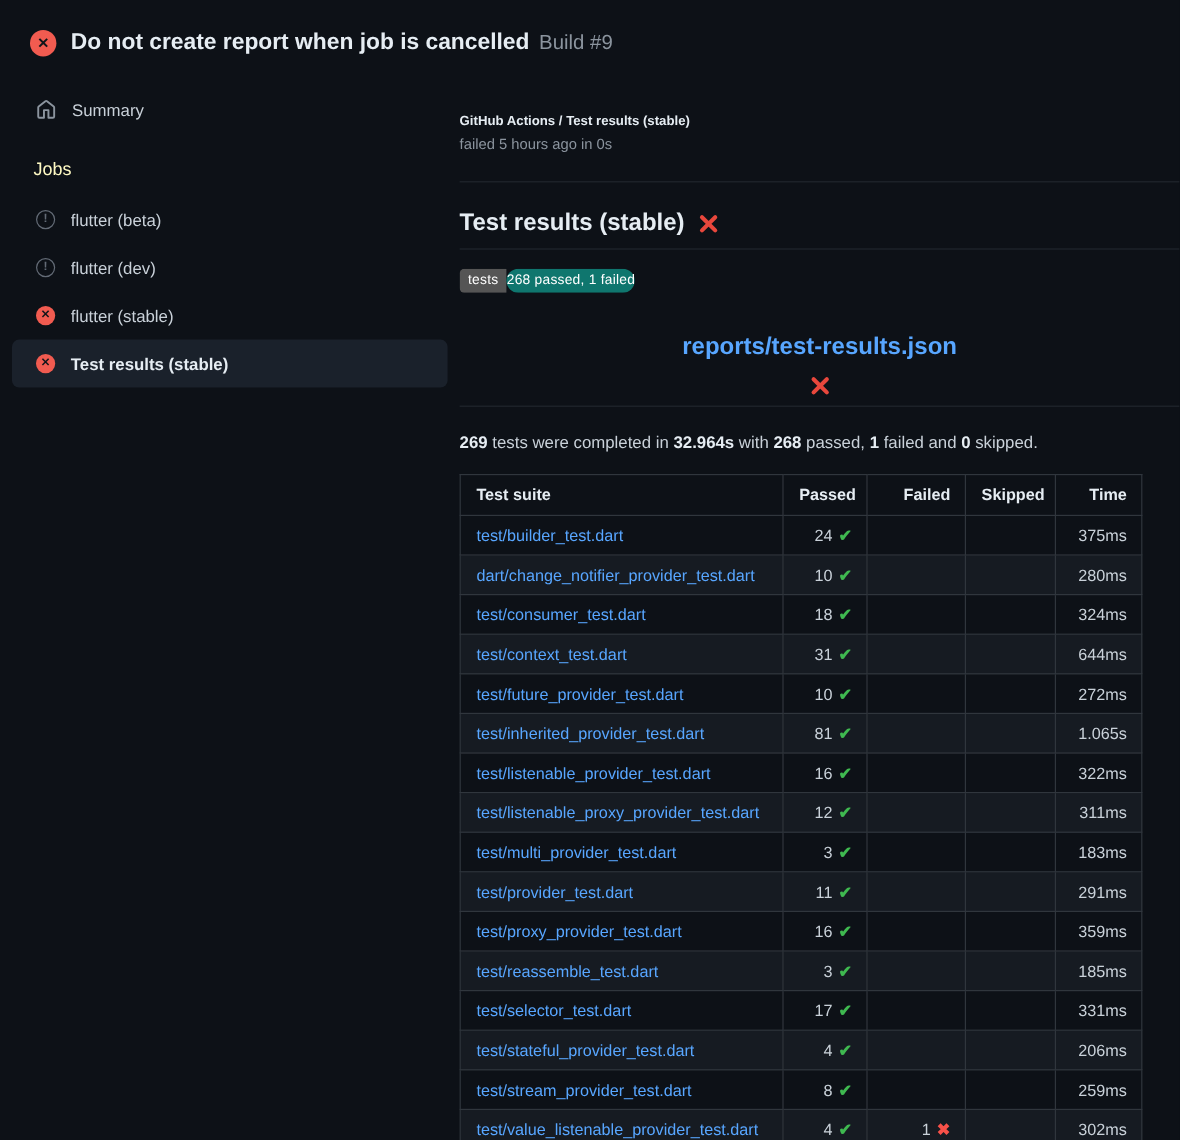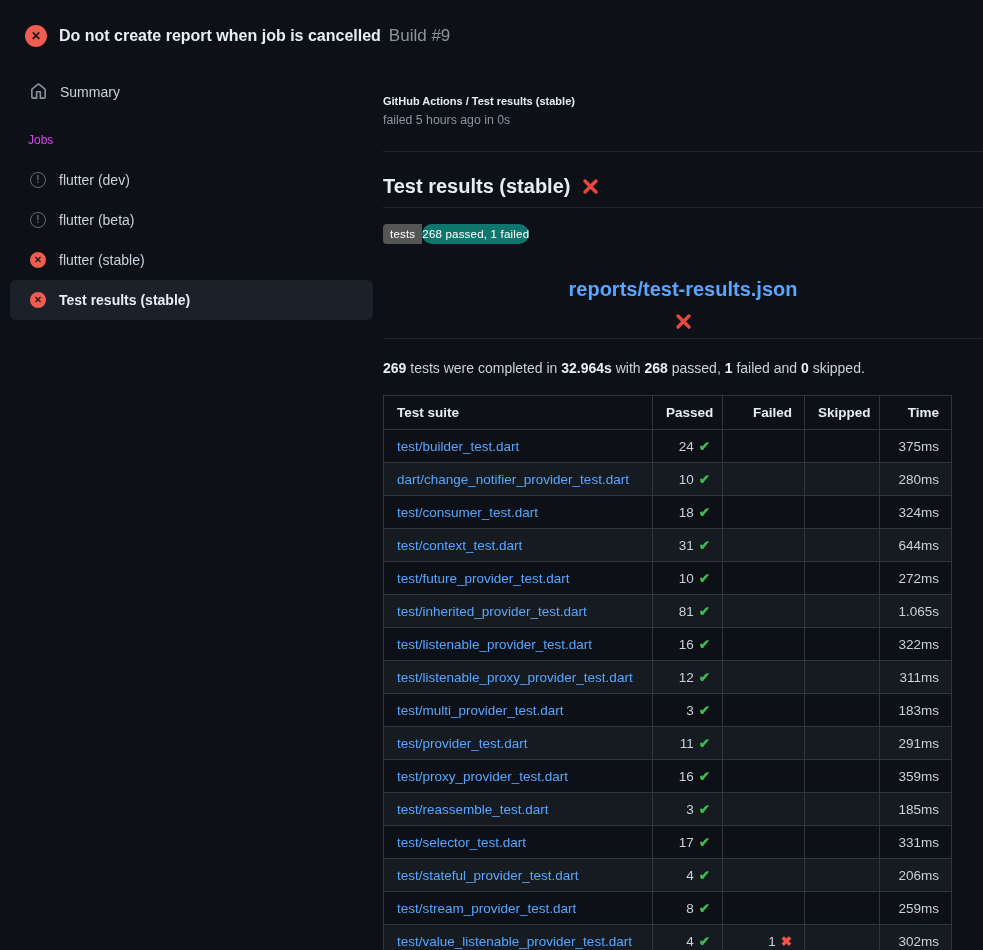--- a/index.html
+++ b/index.html
@@ -18,36 +18,36 @@
     padding: 16px 0 0 25px; height: 56px;
   }
   .status-circle {
     display: inline-flex; align-items: center; justify-content: center;
     border-radius: 50%; background: #f15b50; color: #101419;
     font-weight: 700; flex: none;
   }
   .status-circle.lg { width: 22px; height: 22px; font-size: 12px; }
   .status-circle.sm { width: 16px; height: 16px; font-size: 9.5px; }
   .status-circle::before { content: "✕"; line-height: 1; }
-  .app-title { font-size: 16px; font-weight: 700; color: #e6edf3; white-space: nowrap; }
+  .app-title { font-size: 19px; font-weight: 700; color: #e6edf3; white-space: nowrap; }
   .app-build { font-size: 17px; color: #8b949e; font-weight: 400; margin-left: -4px; }
 
   
   .content-row { display: flex; align-items: flex-start; }
   .sidebar { width: 383px; flex: none; padding-top: 18px; }
   .main { flex: 1; min-width: 0; padding-top: 39px; }
 
   
   .summary-row {
     display: flex; align-items: center; gap: 13px;
     padding: 9px 20px 9px 30px; cursor: pointer;
     color: #c9d1d9; font-size: 14px; font-weight: 500;
   }
   .home-icon { width: 17px; height: 17px; flex: none; display: inline-flex; }
-  .jobs-label { color: #d946ef; font-size: 12px; margin: 24px 0 13px 28px; }
+  .jobs-label { color: #fef9c3; font-size: 15px; margin: 24px 0 13px 28px; }
   .job-item {
     display: flex; align-items: center; gap: 13px;
     height: 40px; margin: 0 10px; padding-left: 20px;
     border-radius: 6px; cursor: pointer;
     color: #c9d1d9; font-size: 14px; font-weight: 500;
   }
   .job-item.selected { background: #1a212b; color: #e6edf3; font-weight: 700; }
   .cancelled-icon {
     width: 16px; height: 16px; flex: none; border-radius: 50%;
     border: 1.5px solid #636b76; color: #636b76;
@@ -126,25 +126,25 @@
         <svg width="17" height="17" viewBox="0 0 16 16" fill="#8b949e">
           <path d="M6.906.664a1.749 1.749 0 0 1 2.187 0l5.25 4.2c.415.332.657.835.657 1.367v7.019A1.75 1.75 0 0 1 13.25 15h-3.5a.75.75 0 0 1-.75-.75V9H7v5.25a.75.75 0 0 1-.75.75h-3.5A1.75 1.75 0 0 1 1 13.25V6.23c0-.531.242-1.034.657-1.366l5.25-4.2Zm1.25 1.171a.25.25 0 0 0-.312 0l-5.25 4.2a.25.25 0 0 0-.094.196v7.019c0 .138.112.25.25.25H5.5V8.25a.75.75 0 0 1 .75-.75h3.5a.75.75 0 0 1 .75.75v5.25h2.75a.25.25 0 0 0 .25-.25V6.23a.25.25 0 0 0-.094-.195Z"></path>
         </svg>
       </span>
       <span>Summary</span>
     </div>
     <div class="jobs-label">Jobs</div>
     <div id="jobs-list">
         <div class="job-item">
           <span class="cancelled-icon"></span>
-          <span>flutter (dev)</span>
+          <span>flutter (beta)</span>
         </div>
         <div class="job-item">
           <span class="cancelled-icon"></span>
-          <span>flutter (beta)</span>
+          <span>flutter (dev)</span>
         </div>
         <div class="job-item">
           <span class="status-circle sm"></span>
           <span>flutter (stable)</span>
         </div>
         <div class="job-item selected">
           <span class="status-circle sm"></span>
           <span>Test results (stable)</span>
         </div>
       </div>

